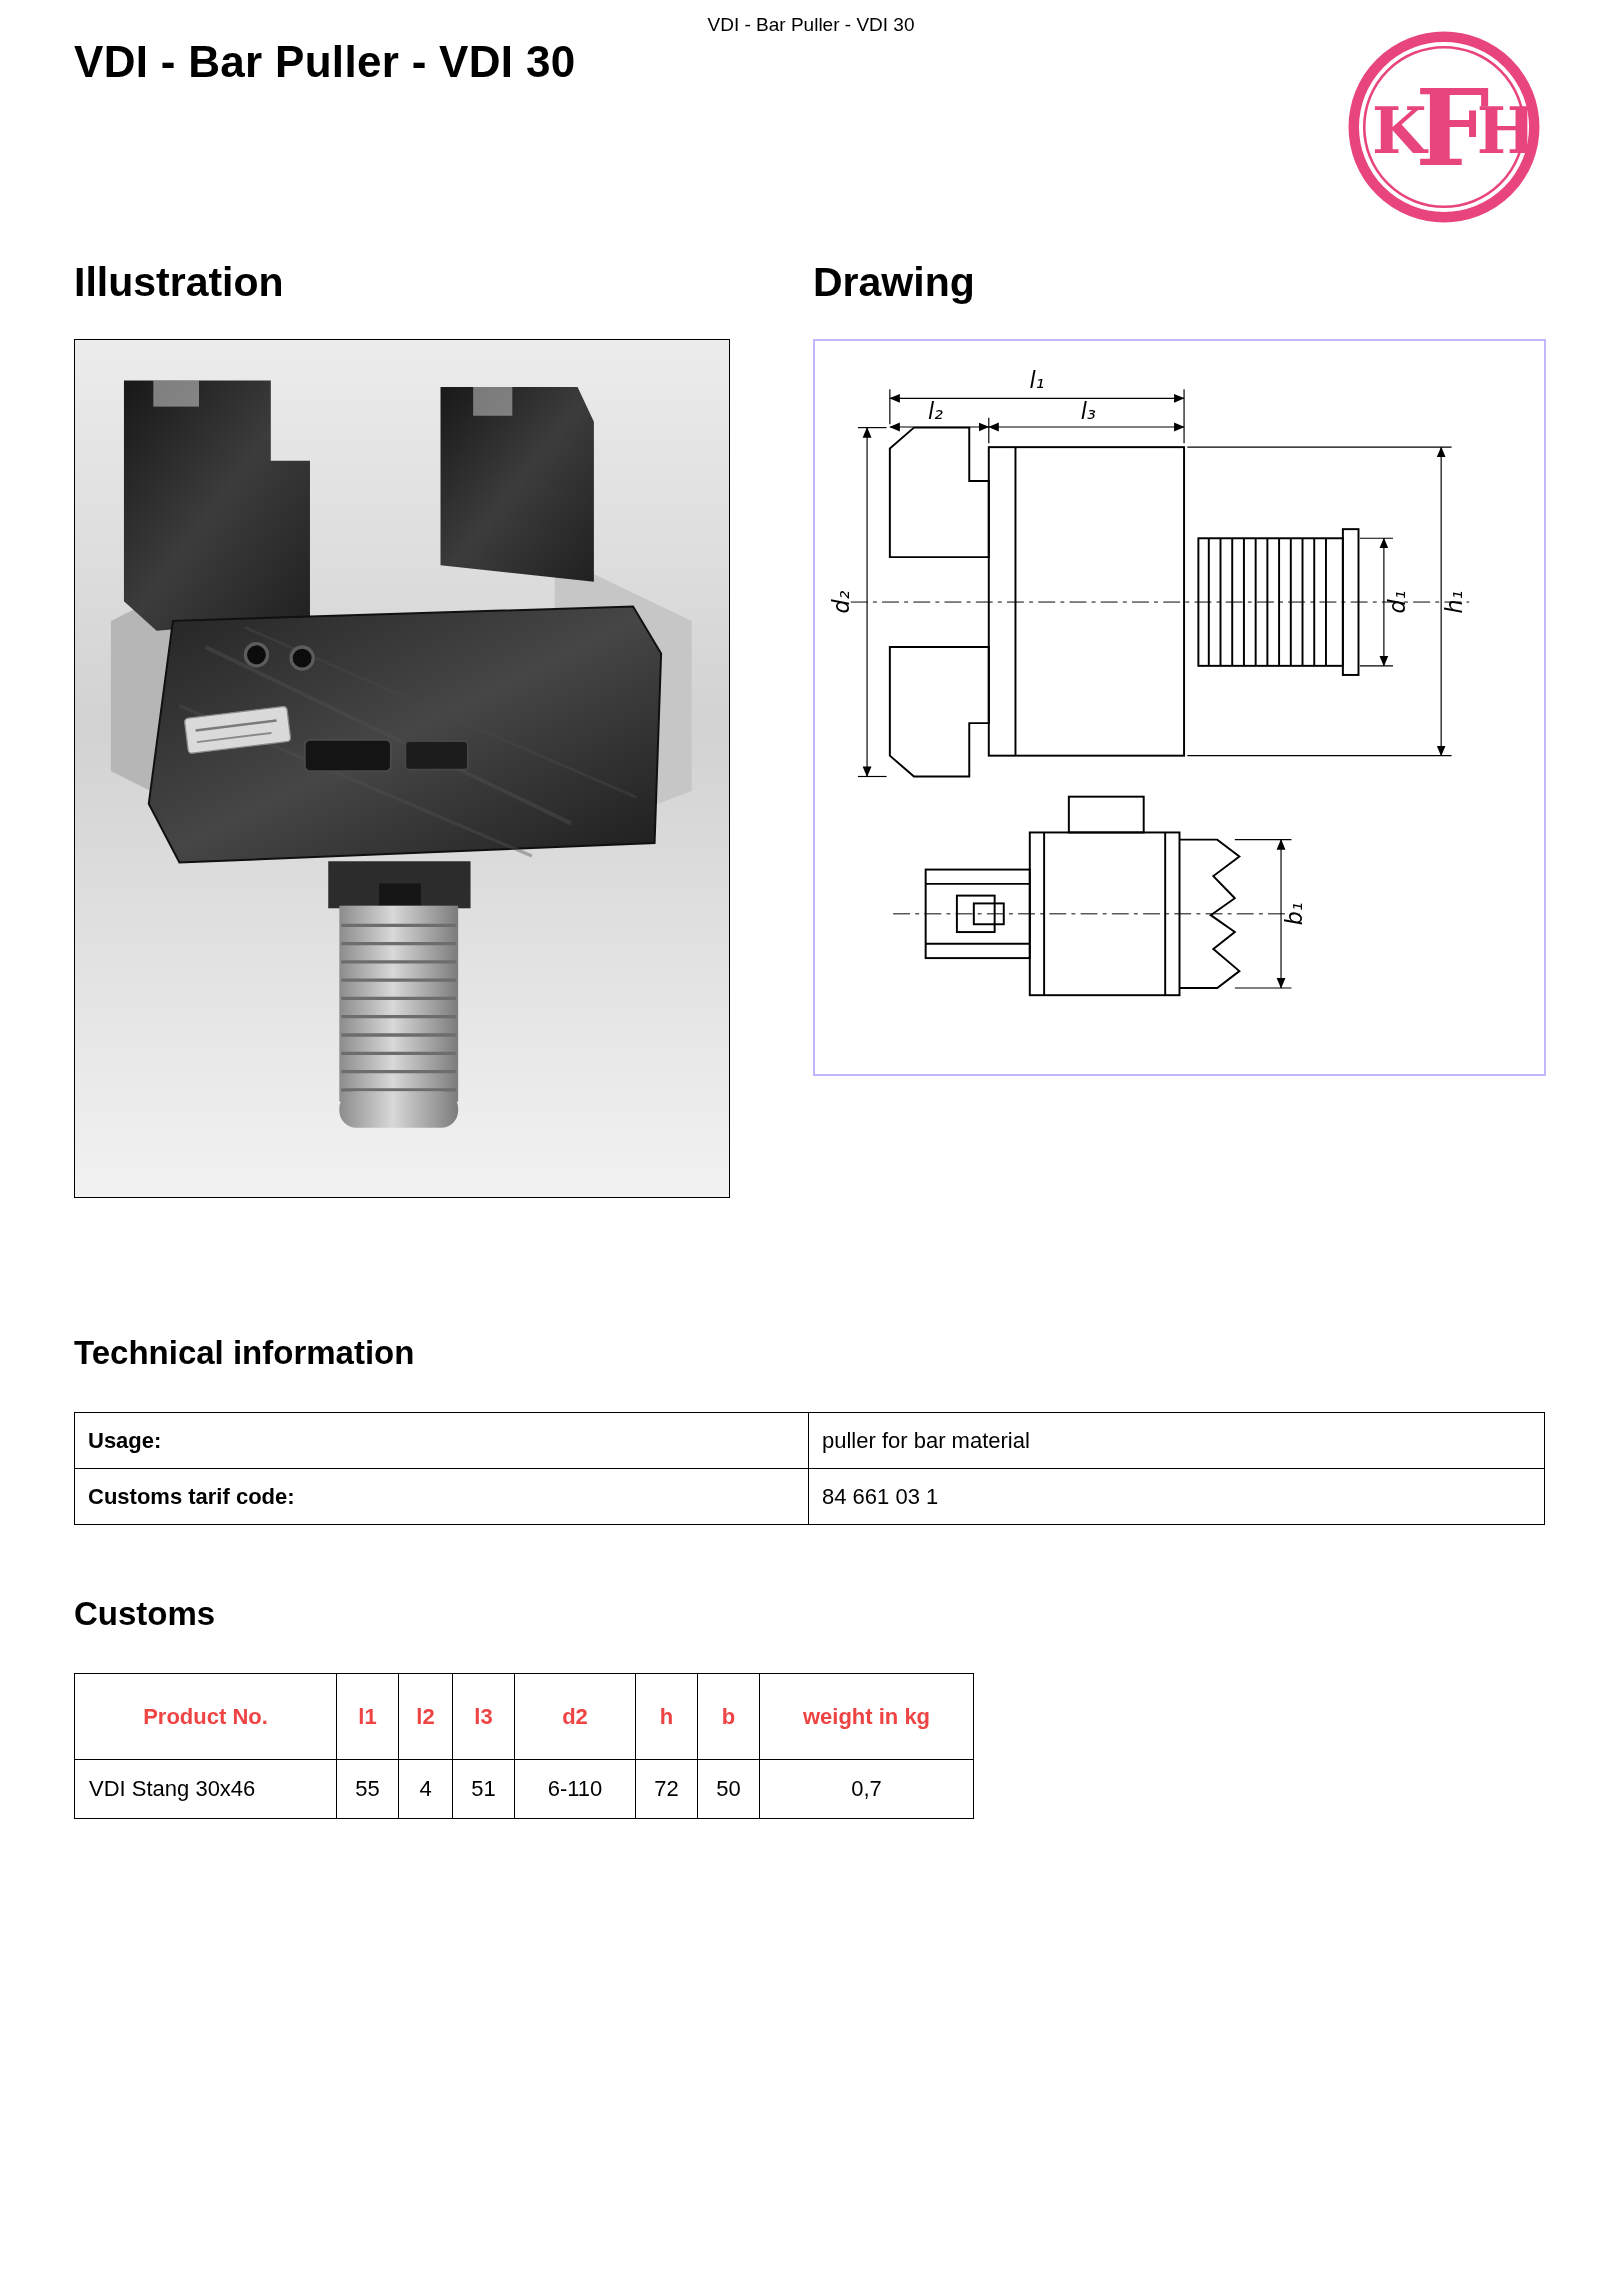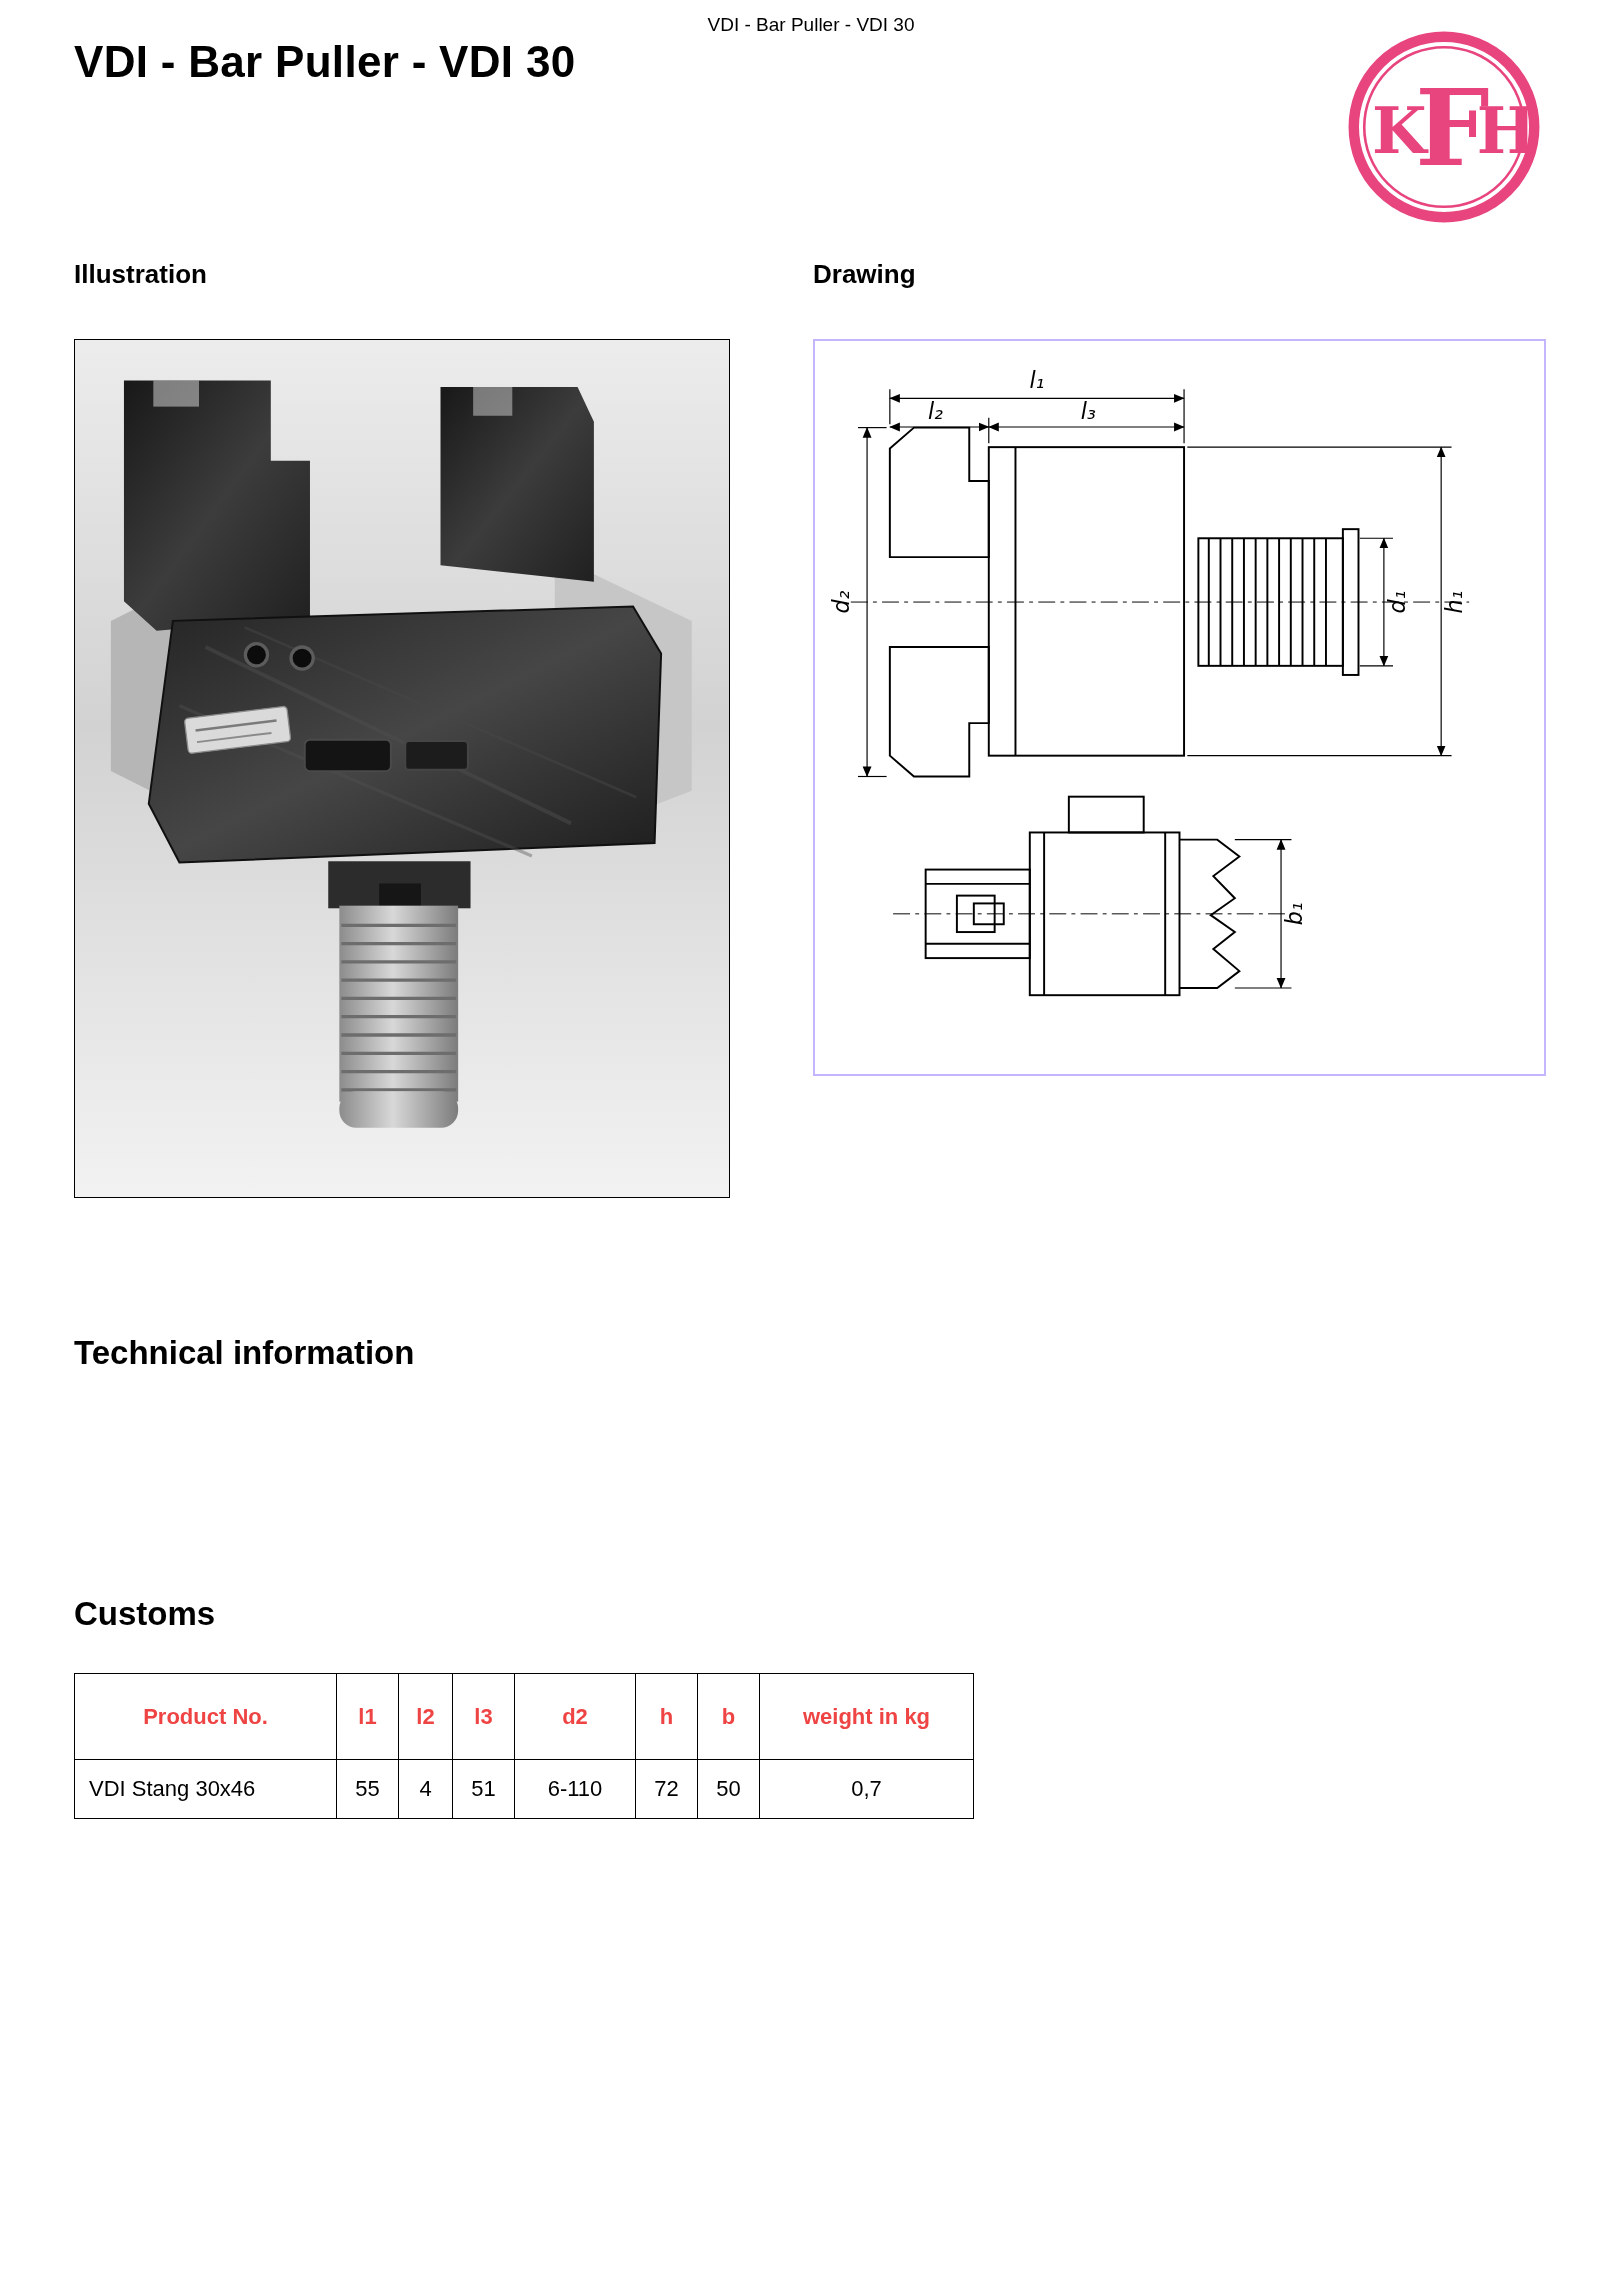--- a/index.html
+++ b/index.html
@@ -4,21 +4,21 @@
 <style>
   * { margin:0; padding:0; box-sizing:border-box; }
   html,body { background:#ffffff; }
   body { font-family:"Liberation Sans", sans-serif; color:#000; }
   .page { position:relative; width:1622px; height:2061px; background:#fff; overflow:hidden; }
 
   .header-title { position:absolute; top:14.4px; left:0; width:100%; text-align:center; font-size:19px; }
   .main-title { position:absolute; top:37px; left:74px; font-size:44px; font-weight:bold; letter-spacing:0.3px; }
   .logo { position:absolute; top:25px; right:76px; width:204px; height:204px; }
 
-  .sec-heading { position:absolute; font-size:26px; font-weight:bold; }
+  .sec-heading { position:absolute; font-size:41px; font-weight:bold; }
   #h-illustration { top:259px; left:74px; }
   #h-drawing { top:259px; left:813px; }
   #h-technical { top:1334px; left:74px; font-size:33px; }
   #h-variants { top:1595px; left:74px; font-size:33px; }
 
   .illustration-box { position:absolute; top:339px; left:74px; width:656px; height:859px; border:1.3px solid #000; background:#fff; }
   .illustration-box svg { display:block; width:100%; height:100%; }
   .drawing-box { position:absolute; top:339px; left:813px; width:733px; height:737px; border:2px solid #c4b5fd; background:#fff; }
   .drawing-box svg { display:block; width:100%; height:100%; }
 
@@ -198,20 +198,32 @@
         <line x1="645" y1="766" x2="732" y2="766"></line>
         <line x1="645" y1="994" x2="732" y2="994"></line>
         <line x1="716" y1="766" x2="716" y2="994" marker-start="url(#arr)" marker-end="url(#arr)"></line>
       </g>
       <text class="dim" x="748" y="880" text-anchor="middle" transform="rotate(-90 748 880)">b₁</text>
     </svg>
   </div>
 
   <h2 class="sec-heading" id="h-technical">Technical information</h2>
 
+  <table class="tech-table">
+    <tbody>
+      <tr>
+        <td class="lbl">Usage:</td>
+        <td>puller for bar material</td>
+      </tr>
+      <tr>
+        <td class="lbl">Customs tarif code:</td>
+        <td>84 661 03 1</td>
+      </tr>
+    </tbody>
+  </table>
 
   <h2 class="sec-heading" id="h-variants">Customs</h2>
 
   <table class="variants-table">
     <colgroup>
       <col style="width:262px">
         <col style="width:62px">
         <col style="width:54px">
         <col style="width:62px">
       <col style="width:121px">

